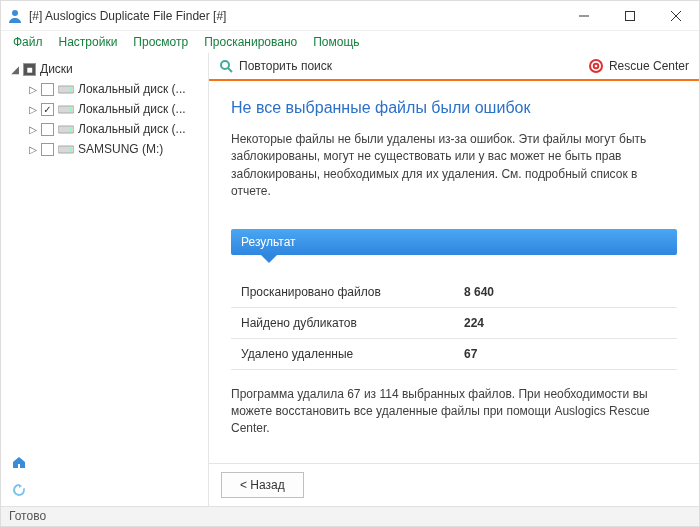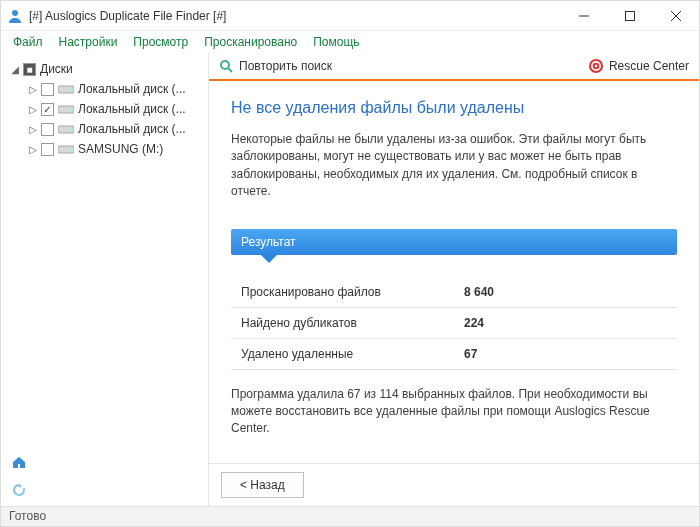--- a/index.html
+++ b/index.html
@@ -309,21 +309,21 @@
           <svg viewBox="0 0 14 14">
               <circle cx="7" cy="7" r="6" fill="none" stroke="#d33" stroke-width="2"></circle>
               <circle cx="7" cy="7" r="2.3" fill="none" stroke="#d33" stroke-width="2"></circle>
             </svg>
         </span>
         <span>Rescue Center</span>
       </div>
     </div>
 
     <div class="main-body">
-      <div class="headline">Не все удаления файлы были удалены</div>
+      <div class="headline">Не все выбранные файлы были ошибок</div>
       <div class="para">Некоторые файлы не были удалены из-за ошибок. Эти файлы могут быть заблокированы, могут не существовать или у вас может не быть прав заблокированы, необходимых для их удаления. См. подробный список в отчете.</div>
 
       <div class="result-bar">
         <span>Результат</span>
       </div>
 
       <table class="stats">
         <tbody>
             <tr>
           <td>Просканировано файлов</td>

